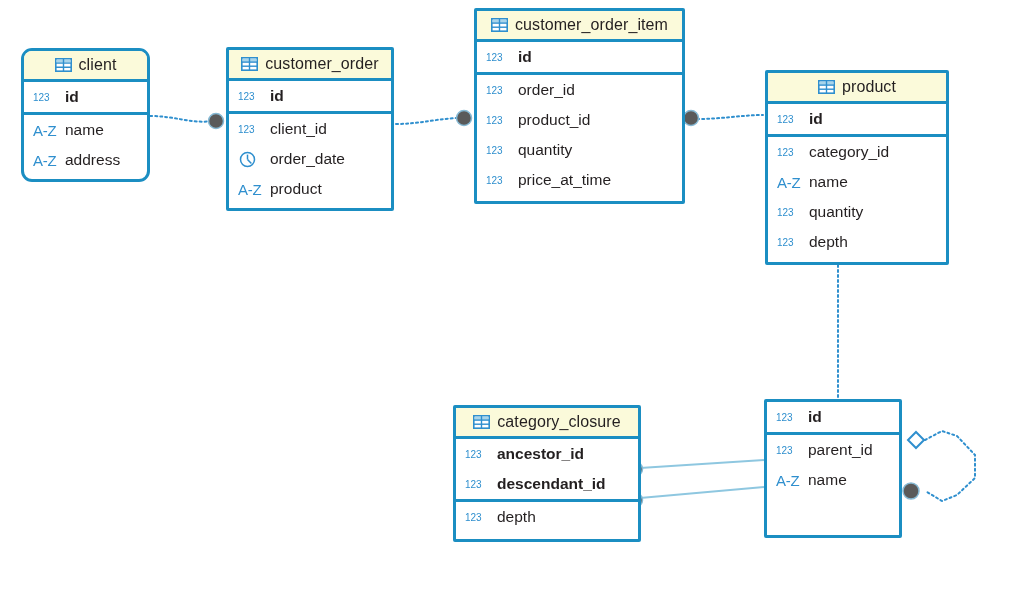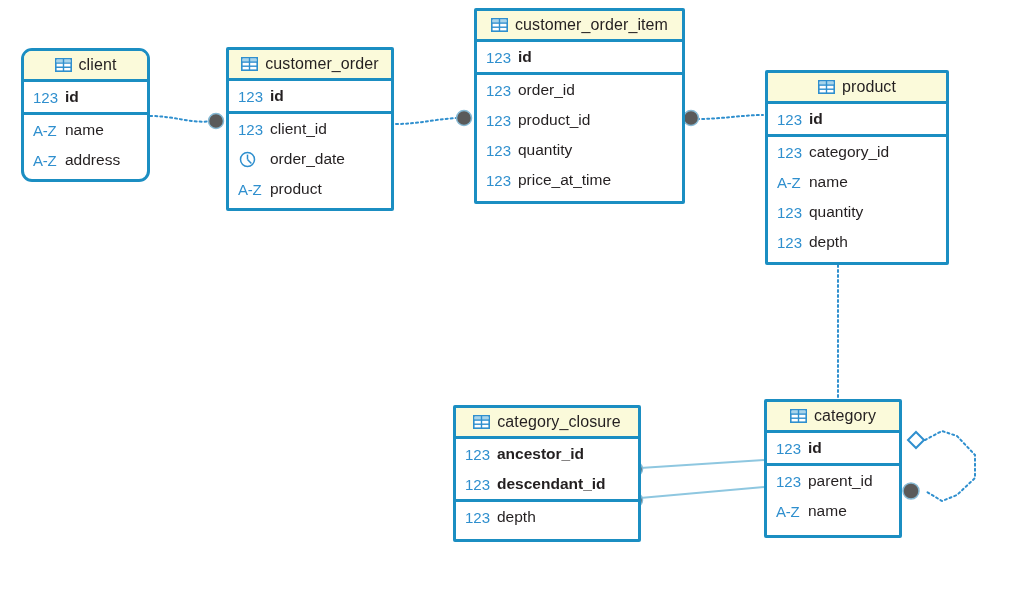--- a/index.html
+++ b/index.html
@@ -74,21 +74,21 @@
 
   .col-name {
     font-size: 15.5px;
     color: #231f20;
   }
   .col-name.pk {
     font-weight: bold;
   }
 
   .type-badge {
-    font-size: 15px;
+    font-size: 10px;
     color: #2f8fce;
     width: 24px;
     flex: none;
     display: flex;
     align-items: center;
     justify-content: flex-start;
     letter-spacing: 0px;
   }
   .type-badge.az {
     font-size: 15px;
@@ -314,30 +314,20 @@
           </div>
         </div>
         <div>
           <div class="col-row">
             <span class="type-badge">123</span>
             <span class="col-name">depth</span>
           </div>
         </div>
       </div>
       <div class="entity" style="left: 764px; top: 399px; width: 138px; height: 139px;">
-        <div class="entity-header">
-          <svg class="tbl-icon" viewBox="0 0 17 14">
-            <rect x="0.8" y="0.8" width="15.4" height="12.4" fill="#ffffff" stroke="#2f8fce" stroke-width="1.6"></rect>
-            <rect x="1.6" y="1.6" width="13.8" height="3.2" fill="#a8d4ea"></rect>
-            <line x1="0.8" y1="5.1" x2="16.2" y2="5.1" stroke="#2f8fce" stroke-width="1.4"></line>
-            <line x1="0.8" y1="9.2" x2="16.2" y2="9.2" stroke="#2f8fce" stroke-width="1.4"></line>
-            <line x1="8.5" y1="1.0" x2="8.5" y2="13.0" stroke="#2f8fce" stroke-width="1.4"></line>
-          </svg>
-          <span class="entity-title">category</span>
-        </div>
         <div class="pk-group">
           <div class="col-row">
             <span class="type-badge">123</span>
             <span class="col-name pk">id</span>
           </div>
         </div>
         <div>
           <div class="col-row">
             <span class="type-badge">123</span>
             <span class="col-name">parent_id</span>

